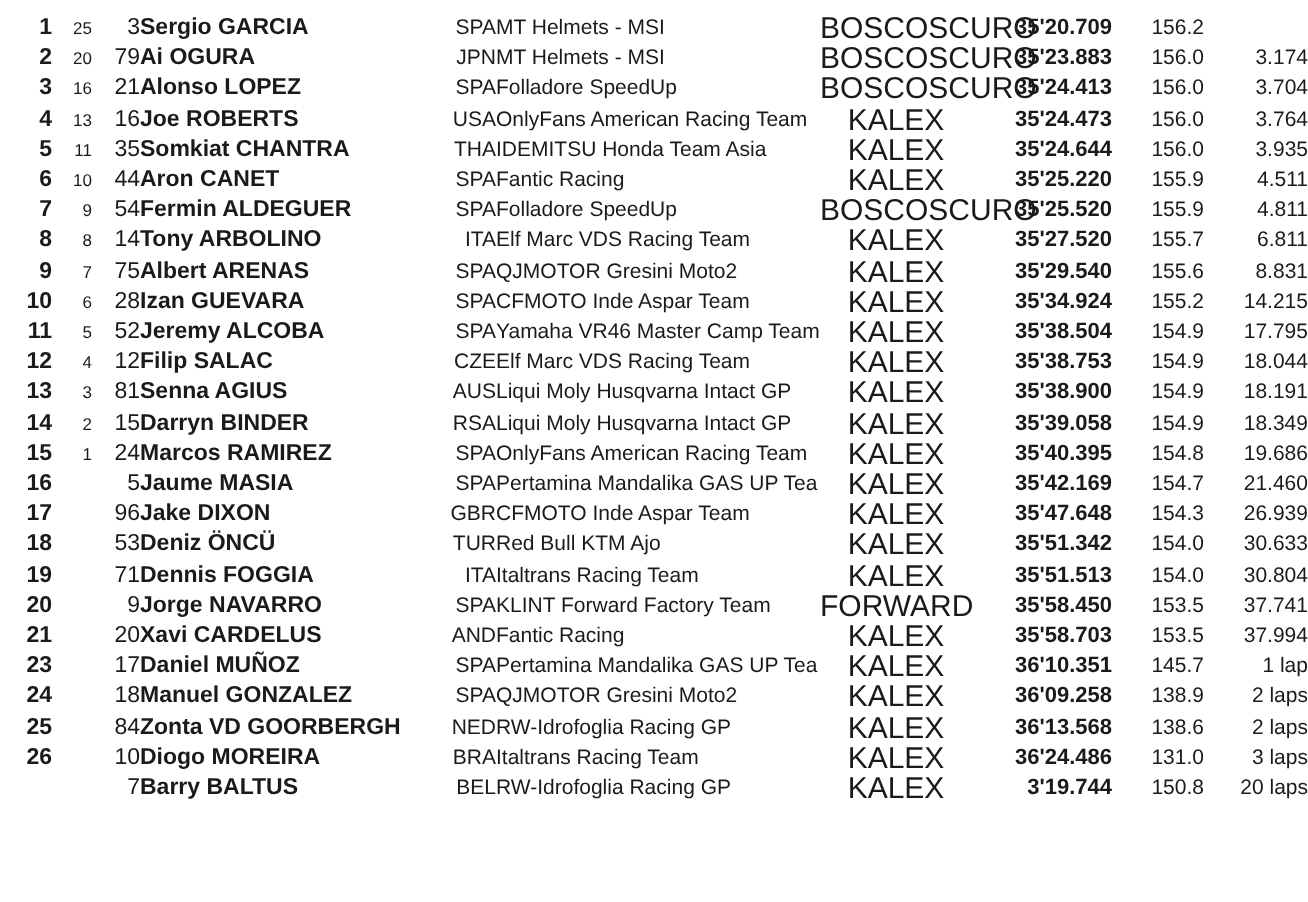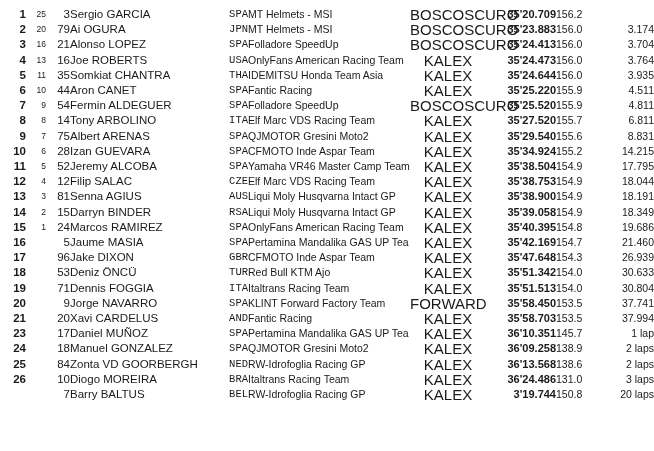--- a/index.html
+++ b/index.html
@@ -32,26 +32,26 @@
     height: 15.2px;
     line-height: 15.2px;
     white-space: nowrap;
     overflow: visible;
     vertical-align: middle;
   }
   
   .c-pos   { width: 26px;  text-align: right; font-weight: bold; font-size: 11.5px; padding-right: 3px; }
   .c-pts   { width: 20px;  text-align: right; font-size: 8.5px; vertical-align: top; padding-top: 1px; padding-right: 2px;}
   .c-num   { width: 24px;  text-align: right; font-size: 11.5px; padding-right: 5px; }
-  .c-rider { width: 152px; text-align: left; font-weight: normal; font-size: 11.5px; }
-  .c-nat   { width: 26px;  text-align: right; font-size: 10.5px; padding-right: 5px; font-family: Liberation Mono, monospace; }
+  .c-rider { width: 152px; text-align: left; font-weight: bold; font-size: 11.5px; }
+  .c-nat   { width: 26px;  text-align: right; font-size: 10.5px; padding-right: 5px; }
   .c-team  { width: 162px; text-align: left; font-size: 10.5px; }
   .c-bike  { width: 76px;  text-align: center; font-size: 15px; padding-right: 5px; }
   .c-time  { width: 70px;  text-align: right; font-weight: bold; font-size: 11px; padding-right: 6px; }
-  .c-speed { width: 46px;  font-size: 10.5px; }
+  .c-speed { width: 46px;  text-align: right; font-size: 10.5px; }
   .c-gap   { width: 52px;  text-align: right; font-size: 10.5px; }
 
   tr.notclass-head td {
     height: 19px;
     line-height: 19px;
   }
   .nc-label {
     font-weight: bold;
     font-style: italic;
     font-size: 11.5px;

